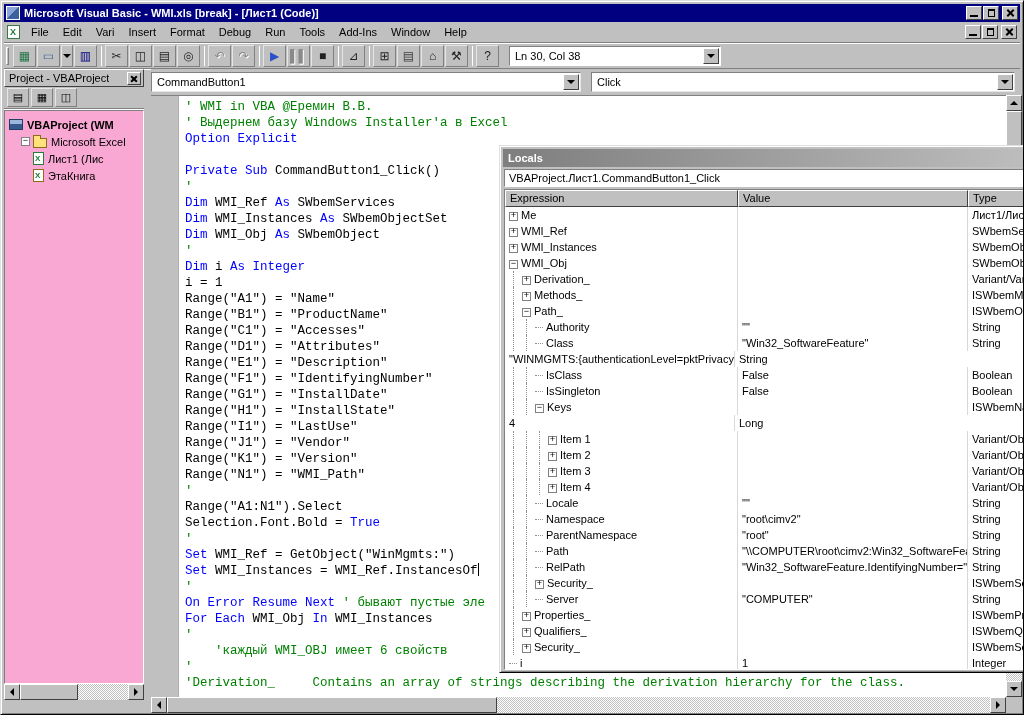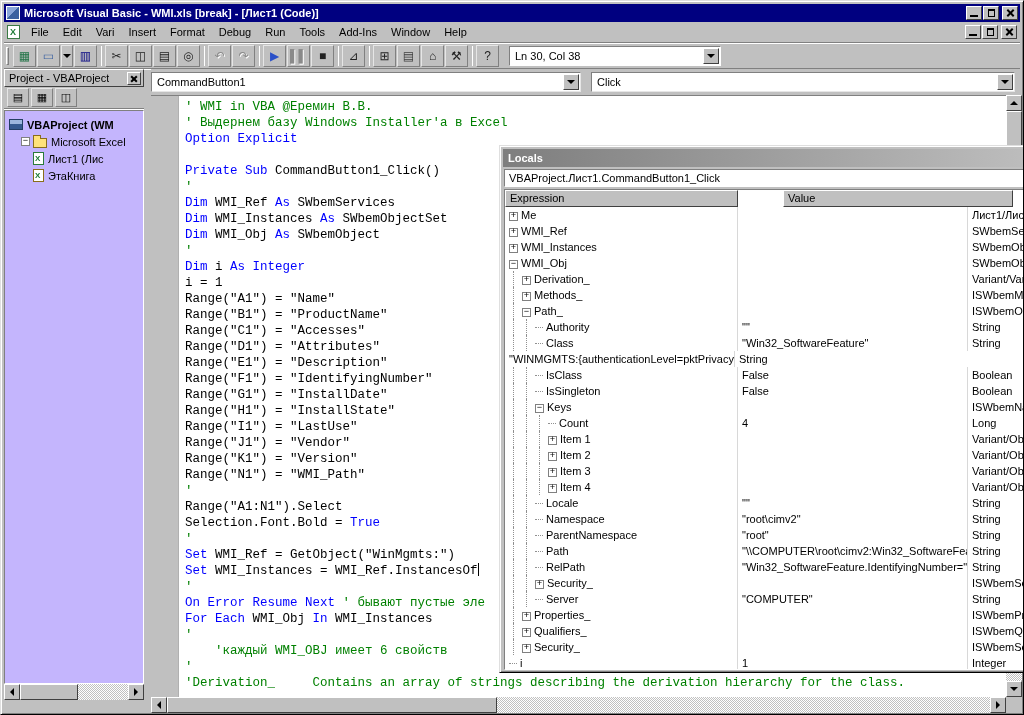--- a/index.html
+++ b/index.html
@@ -49,21 +49,21 @@
   
   .project-panel{position:absolute;left:3px;top:68px;width:140px;bottom:14px;}
   .pp-header{position:absolute;left:0;top:0;right:0;height:18px;display:flex;align-items:center;background:#c0c0c0;border:1px solid;border-color:#fff #404040 #404040 #fff;}
   .pp-title{margin-left:4px;white-space:nowrap;overflow:hidden;}
   .pp-close{margin-left:auto;margin-right:2px;width:14px;height:13px;background:#c0c0c0;border:1px solid;border-color:#fff #404040 #404040 #fff;position:relative;padding:0;flex:none;}
   .pp-close::before,.pp-close::after{content:"";position:absolute;left:2px;width:8px;top:5px;height:2px;background:#000;}
   .pp-close::before{transform:rotate(45deg);}
   .pp-close::after{transform:rotate(-45deg);}
   .pp-tools{position:absolute;left:0;top:18px;right:0;height:22px;display:flex;align-items:center;padding-left:3px;border-bottom:1px solid #808080;box-shadow:0 1px 0 #fff;}
   .pp-btn{width:22px;height:19px;background:#c0c0c0;border:1px solid;border-color:#e6e6e6 #808080 #808080 #e6e6e6;display:flex;align-items:center;justify-content:center;margin-right:2px;padding:0;font-size:11px;}
-  .pp-tree{position:absolute;left:0;top:41px;right:0;bottom:16px;background:#c4b5fd;border:1px solid;border-color:#808080 #fff #fff #808080;overflow:hidden;padding-top:5px;}
+  .pp-tree{position:absolute;left:0;top:41px;right:0;bottom:16px;background:#f9a8d4;border:1px solid;border-color:#808080 #fff #fff #808080;overflow:hidden;padding-top:5px;}
   .tree-item{height:17px;display:flex;align-items:center;white-space:nowrap;}
   .tree-item .lbl{margin-left:4px;}
   .tree-item .lbl.bold{font-weight:bold;}
   .expand-box{width:9px;height:9px;border:1px solid #808080;background:#fff;font-size:9px;line-height:7px;text-align:center;flex:none;margin-right:3px;font-family:"Liberation Mono",monospace;}
   .icon-project{width:14px;height:11px;border:1px solid #243e63;background:linear-gradient(180deg,#9db6dd 0 50%,#35598e 50% 100%);flex:none;}
   .icon-folder{width:14px;height:10px;background:#ffe27a;border:1px solid #8a6d1a;position:relative;margin-top:2px;flex:none;}
   .icon-folder::before{content:"";position:absolute;left:-1px;top:-4px;width:6px;height:3px;background:#ffe27a;border:1px solid #8a6d1a;border-bottom:none;}
   .icon-sheet,.icon-book{width:11px;height:13px;background:#fff;border:1px solid #2a7a3a;position:relative;flex:none;}
   .icon-book{border-color:#8a6d1a;}
   .icon-sheet::after,.icon-book::after{content:"X";position:absolute;left:1px;top:1px;font-size:8px;font-weight:bold;color:#1b7a34;}
@@ -84,21 +84,21 @@
   .tok-k{color:#0000ff;}
   .tok-c{color:#008000;}
   .tok-n{color:#000;}
   .caret{display:inline-block;width:1px;height:13px;background:#000;vertical-align:-2px;}
   
   .locals{position:absolute;left:498px;top:144px;width:532px;height:528px;background:#c0c0c0;z-index:10;
     border:1px solid;border-color:#dfdfdf #000 #000 #dfdfdf;box-shadow:inset 1px 1px 0 #fff, inset -1px -1px 0 #808080;}
   .locals-title{position:absolute;left:3px;top:3px;right:3px;height:18px;background:linear-gradient(90deg,#7e7e7e,#bdbdbd);color:#fff;font-weight:bold;display:flex;align-items:center;padding-left:5px;}
   .locals-context{position:absolute;left:4px;top:23px;right:4px;height:18px;background:#fff;border:1px solid;border-color:#808080 #fff #fff #808080;display:flex;align-items:center;padding-left:4px;white-space:nowrap;overflow:hidden;}
   .locals-grid{position:absolute;left:4px;top:43px;right:4px;bottom:2px;background:#fff;border:1px solid;border-color:#808080 #fff #fff #808080;overflow:hidden;}
-  .lg-header{display:flex;height:17px;gap:45px;}
+  .lg-header{display:flex;height:17px;}
   .lg-hcell{background:#c0c0c0;border:1px solid;border-color:#fff #404040 #404040 #fff;padding:1px 4px;white-space:nowrap;overflow:hidden;}
   .col-0{width:233px;flex:none;}
   .col-1{width:230px;flex:none;}
   .col-2{flex:1;}
   .lg-row{display:flex;height:16px;line-height:16px;white-space:nowrap;}
   .lg-cell{overflow:hidden;border-right:1px solid #d8d8d8;padding-left:4px;}
   .guide{display:inline-block;width:13px;height:16px;vertical-align:top;position:relative;}
   .guide::before{content:"";position:absolute;left:4px;top:0;bottom:0;border-left:1px dotted #909090;}
   .dash{display:inline-block;width:8px;height:16px;vertical-align:top;position:relative;margin-right:3px;}
   .dash::before{content:"";position:absolute;left:0;top:8px;width:8px;border-top:1px dotted #909090;}
@@ -387,21 +387,20 @@
             <div class="lg-cell col-0"><span class="guide"></span><span class="guide"></span><span class="dash"></span><span>IsSingleton</span></div>
             <div class="lg-cell col-1">False</div>
             <div class="lg-cell col-2">Boolean</div>
           </div>
           <div class="lg-row">
             <div class="lg-cell col-0"><span class="guide"></span><span class="guide"></span><span class="ebox">−</span><span>Keys</span></div>
             <div class="lg-cell col-1"></div>
             <div class="lg-cell col-2">ISWbemNam</div>
           </div>
           <div class="lg-row">
-            <div class="lg-cell col-0"><span class="guide"></span><span class="guide"></span><span class="guide"></span><span class="dash"></span><span>Count</span></div>
             <div class="lg-cell col-1">4</div>
             <div class="lg-cell col-2">Long</div>
           </div>
           <div class="lg-row">
             <div class="lg-cell col-0"><span class="guide"></span><span class="guide"></span><span class="guide"></span><span class="ebox">+</span><span>Item 1</span></div>
             <div class="lg-cell col-1"></div>
             <div class="lg-cell col-2">Variant/Obje</div>
           </div>
           <div class="lg-row">
             <div class="lg-cell col-0"><span class="guide"></span><span class="guide"></span><span class="guide"></span><span class="ebox">+</span><span>Item 2</span></div>

